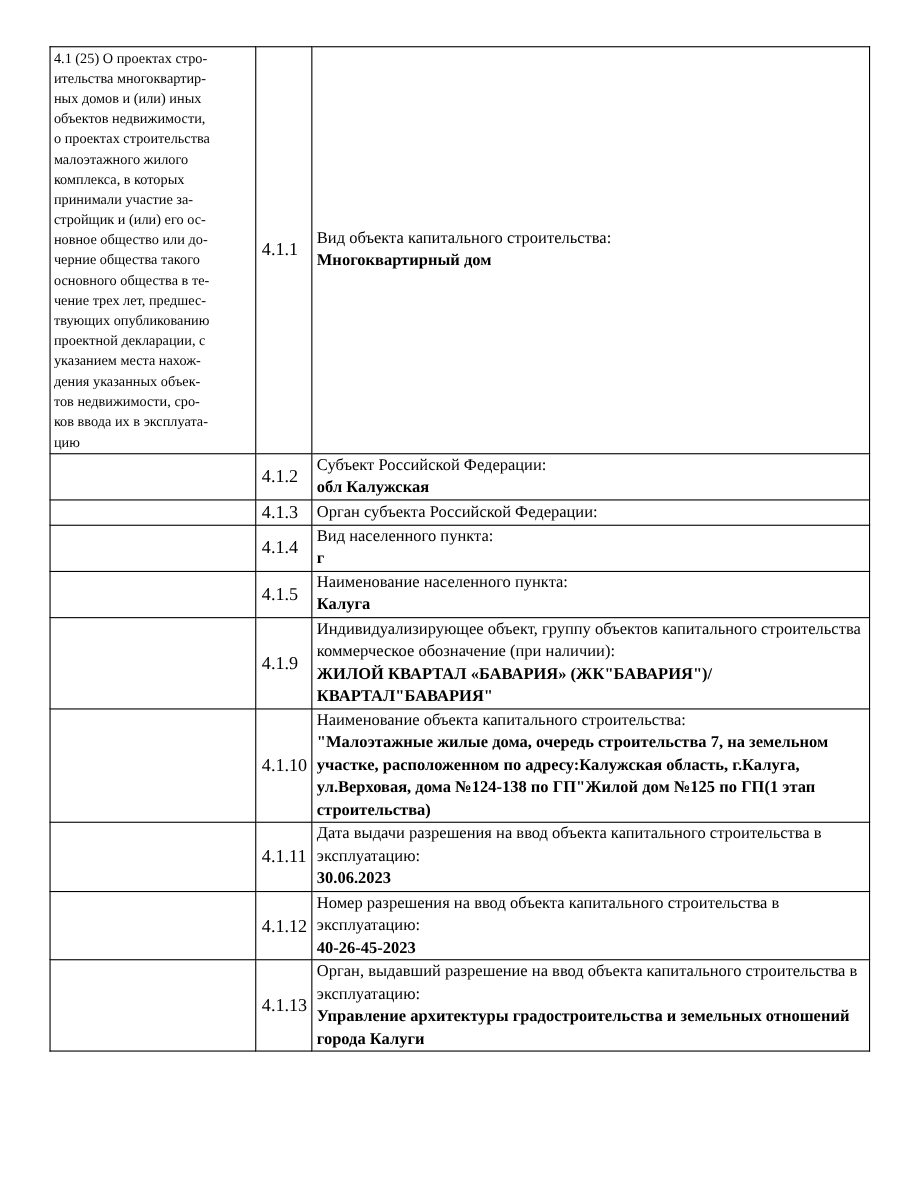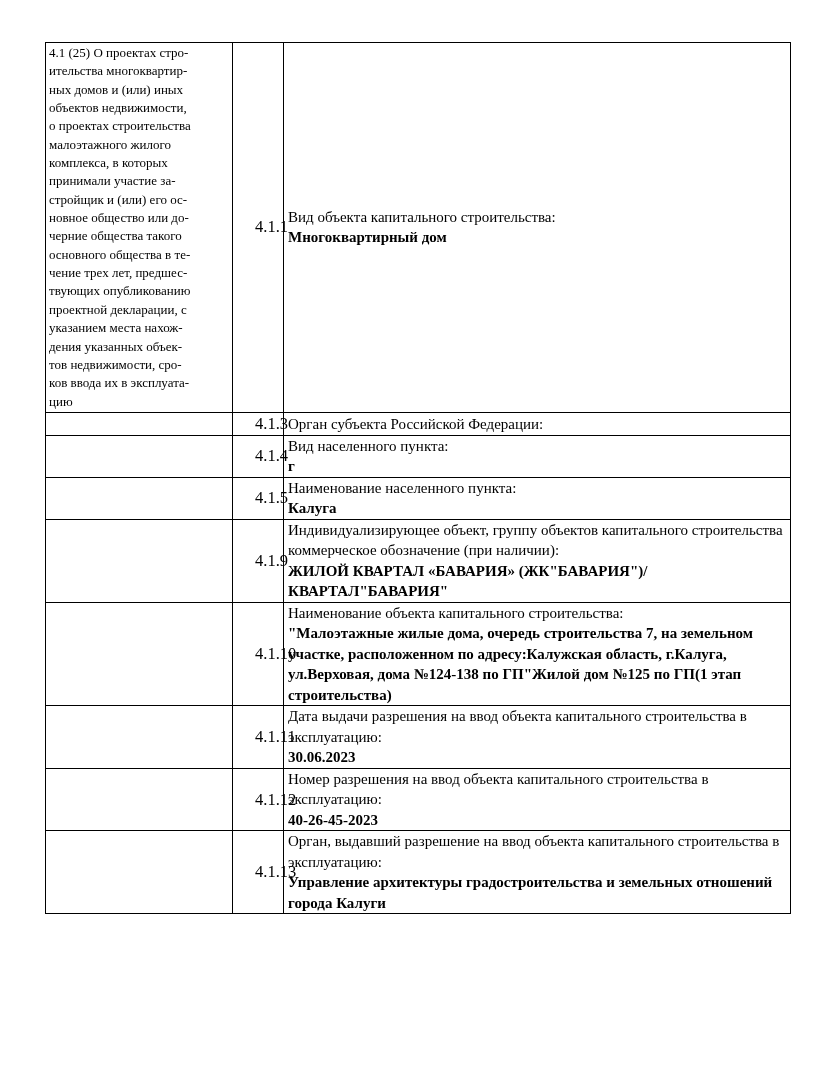--- a/index.html
+++ b/index.html
@@ -35,21 +35,21 @@
     vertical-align: top;
     font-size: 13px;
     line-height: 18.35px;
     padding: 1px 2px 1px 3px;
   }
   .left-note {
     white-space: pre-line;
   }
   td.c-num {
     font-size: 16.5px;
-    padding: 1px 2px 1px 22px;
+    padding: 1px 2px 1px 5px;
     vertical-align: middle;
   }
   td.c-val {
     font-size: 15px;
     line-height: 20.5px;
     padding: 0 4px 0 4px;
     vertical-align: middle;
   }
   .field-value, .value-line b {
     font-weight: bold;
@@ -91,20 +91,28 @@
 ков ввода их в эксплуата-
 цию</div>
     </td>
     <td class="c-num">4.1.1</td>
     <td class="c-val">
       <div>Вид объекта капитального строительства:</div>
       <div class="value-line"><span></span><b>Многоквартирный дом</b></div>
     </td>
   </tr>
 
+  <tr>
+    <td class="c-left"></td>
+    <td class="c-num">4.1.2</td>
+    <td class="c-val">
+      <div>Субъект Российской Федерации:</div>
+      <div class="value-line"><span></span><b>обл Калужская</b></div>
+    </td>
+  </tr>
 
   <tr>
     <td class="c-left"></td>
     <td class="c-num">4.1.3</td>
     <td class="c-val">
       <div>Орган субъекта Российской Федерации:</div>
     </td>
   </tr>
 
   <tr>

